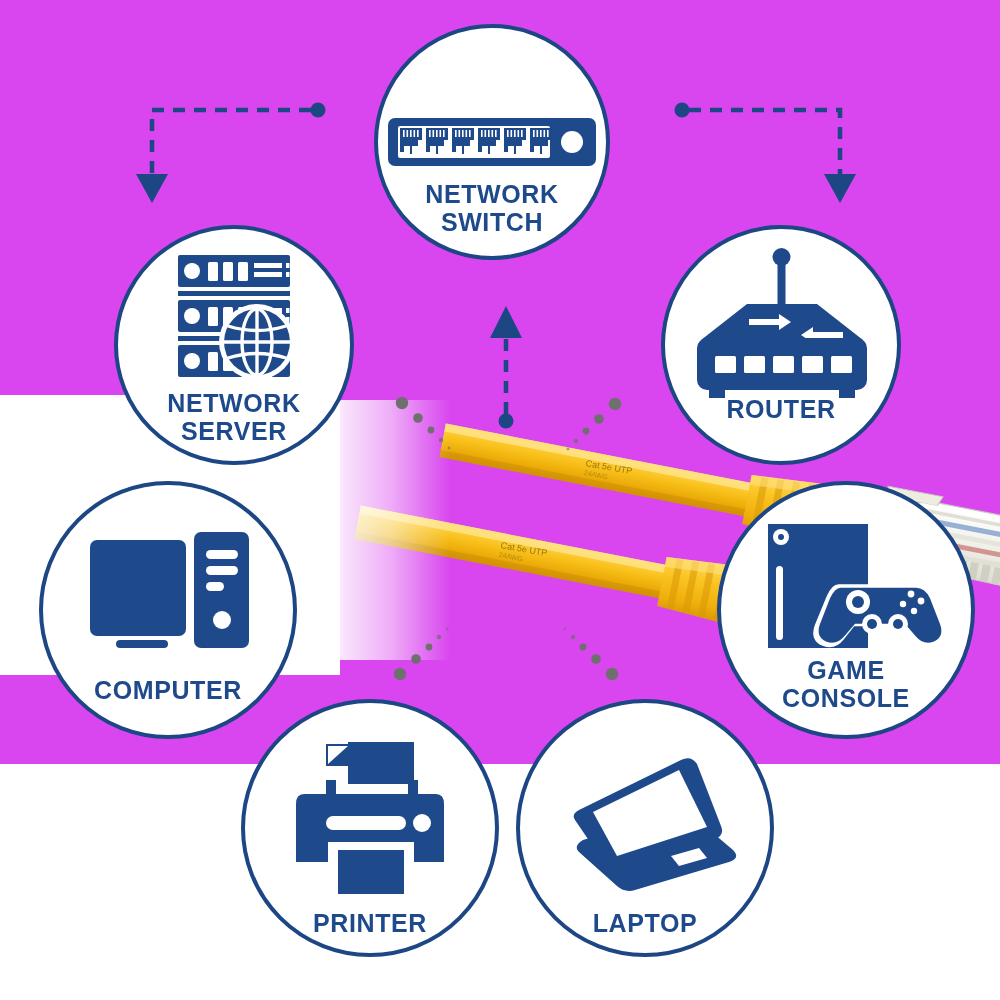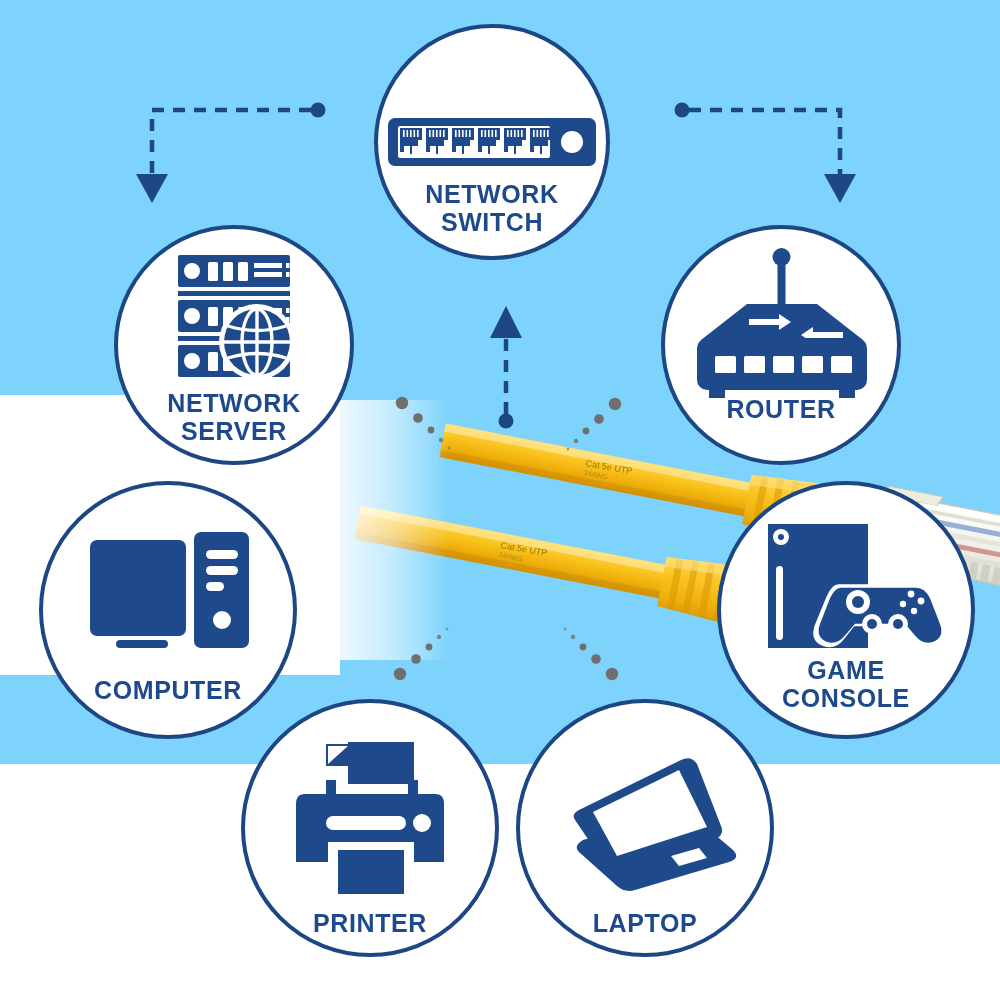--- a/index.html
+++ b/index.html
@@ -10,21 +10,21 @@
   body {
     width: 1000px;
     height: 1000px;
     font-family: "Liberation Sans", sans-serif;
     overflow: hidden;
   }
   #canvas {
     position: relative;
     width: 1000px;
     height: 764px;
-    background: #7dd3fc;
+    background: #d946ef;
   }
   svg.layer {
     position: absolute;
     top: 0;
     left: 0;
     width: 1000px;
     height: 1000px;
   }
   .node-label {
     font-family: "Liberation Sans", sans-serif;

